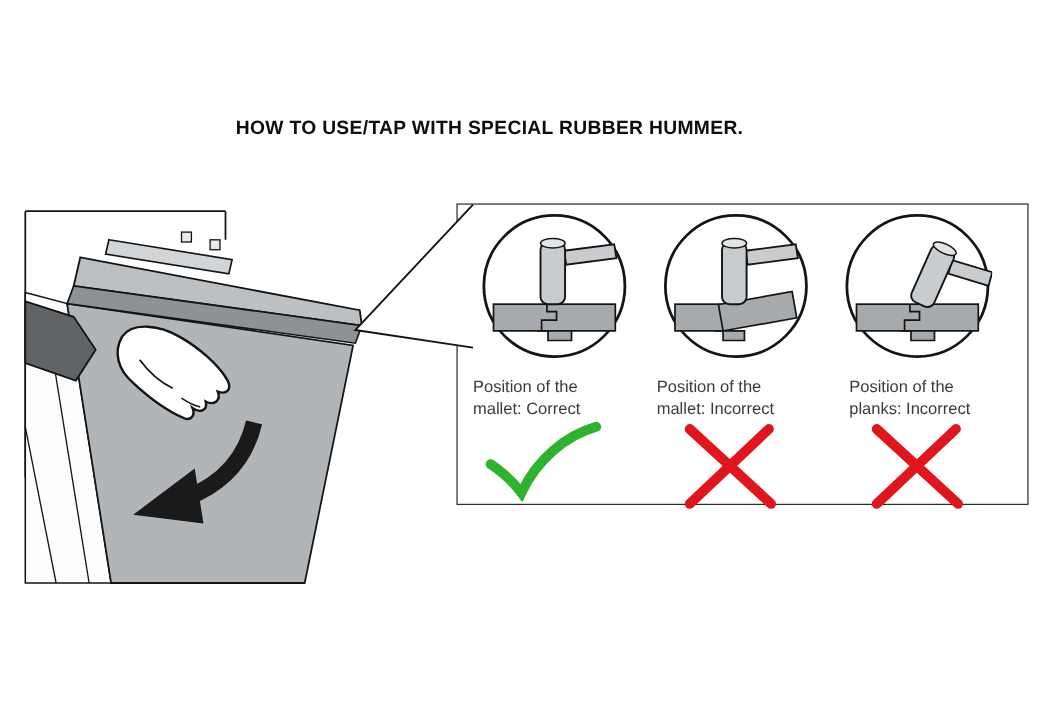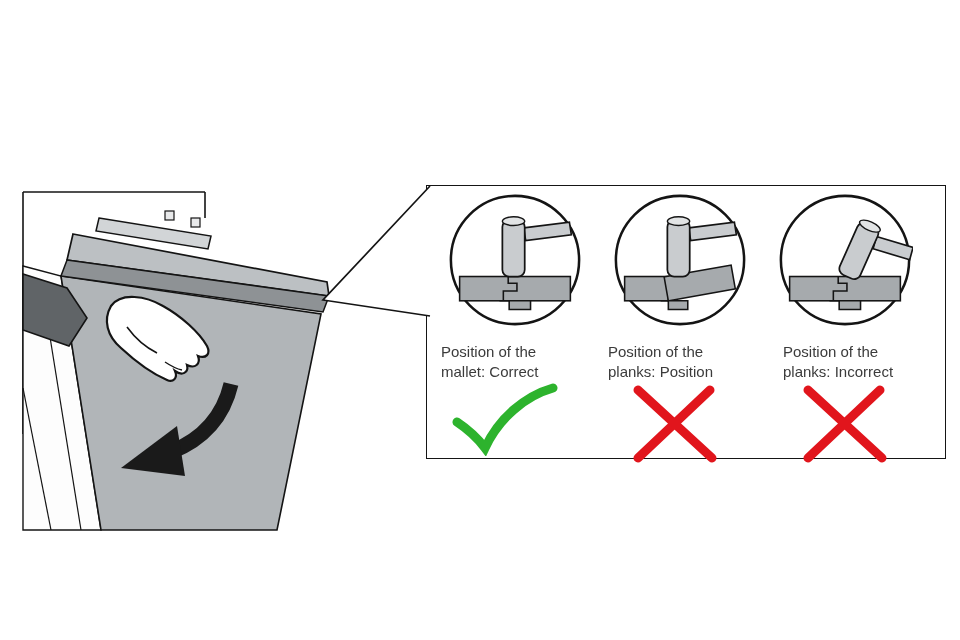--- a/index.html
+++ b/index.html
@@ -7,36 +7,37 @@
     position:relative;width:960px;height:640px;background:#ffffff;overflow:hidden;
     font-family:"Liberation Sans",sans-serif;color:#141414;
   }
   .title{
     position:absolute;top:106px;left:0;width:890px;margin:0;
     text-align:center;font-size:17.5px;font-weight:bold;letter-spacing:.3px;color:#0d0d0d;
   }
   .illus{position:absolute;left:15px;top:178px;z-index:1;}
   .callout{position:absolute;left:315px;top:180px;z-index:3;}
   .panel{
-    position:absolute;left:426px;top:185px;width:520px;height:274px;
+    position:absolute;left:415px;top:185px;width:520px;height:274px;
     border:1.6px solid #151515;background:#fff;z-index:1;box-sizing:border-box;
   }
   .item{position:absolute;top:6px;width:160px;height:262px;}
   .item .circle-diagram{display:block;margin:0 auto;}
   .caption{
     position:absolute;top:150px;left:6px;margin:0;
     font-size:15px;line-height:20px;color:#3b3b3b;white-space:nowrap;
   }
   .mark{position:absolute;top:190px;}
 </style>
 </head>
 <body>
 
 <div class="stage">
 
+  <h1 class="title">HOW TO USE/TAP WITH SPECIAL RUBBER HUMMER.</h1>
 
   <svg class="illus" viewBox="0 0 380 360" width="380" height="360">
     <g stroke="#141414" stroke-width="1.6" fill="none">
       <path d="M8,14 H190"></path>
       <path d="M8,14 V256"></path>
       <path d="M190,14 V40"></path>
     </g>
     <polygon points="8,88 46,98 86,352 8,352" fill="#fdfdfd" stroke="#141414" stroke-width="1.4"></polygon>
     <path d="M26,103 L66,352" stroke="#141414" stroke-width="1.2" fill="none"></path>
     <path d="M8,210 L36,352" stroke="#141414" stroke-width="1.2" fill="none"></path>
@@ -95,21 +96,21 @@
           <path d="M50,112 H78 V121 H58 V112 Z" fill="#a6aaad" stroke="#141414" stroke-width="1.6"></path>
         </g>
         <g>
           <path d="M79,37 L126,31 L128,44 L81,50 Z" fill="#c9cccf" stroke="#141414" stroke-width="1.7"></path>
           <rect x="57" y="29" width="23" height="58" rx="7" fill="#c9cccf" stroke="#141414" stroke-width="1.8"></rect>
           <ellipse cx="68.5" cy="30" rx="11.5" ry="4.5" fill="#e2e4e5" stroke="#141414" stroke-width="1.4"></ellipse>
         </g>
       </svg>
       <p class="caption" style="left:8px;">
         <span>Position of the</span><br>
-        <span>planks: Position</span>
+        <span>mallet: Incorrect</span>
       </p>
       <svg class="mark" style="left:28px;" viewBox="0 0 92 82" width="92" height="82">
         <path d="M10,8 L84,76" fill="none" stroke-width="9" stroke-linecap="round" stroke="#e1151c"></path>
         <path d="M82,8 L10,76" fill="none" stroke-width="9" stroke-linecap="round" stroke="#e1151c"></path>
       </svg>
     </div>
 
     <div class="item" style="left:338px;">
       <svg class="circle-diagram" viewBox="0 0 140 140" width="136" height="136">
         <circle cx="70" cy="70" r="66" fill="#fff" stroke="#141414" stroke-width="2.6"></circle>

